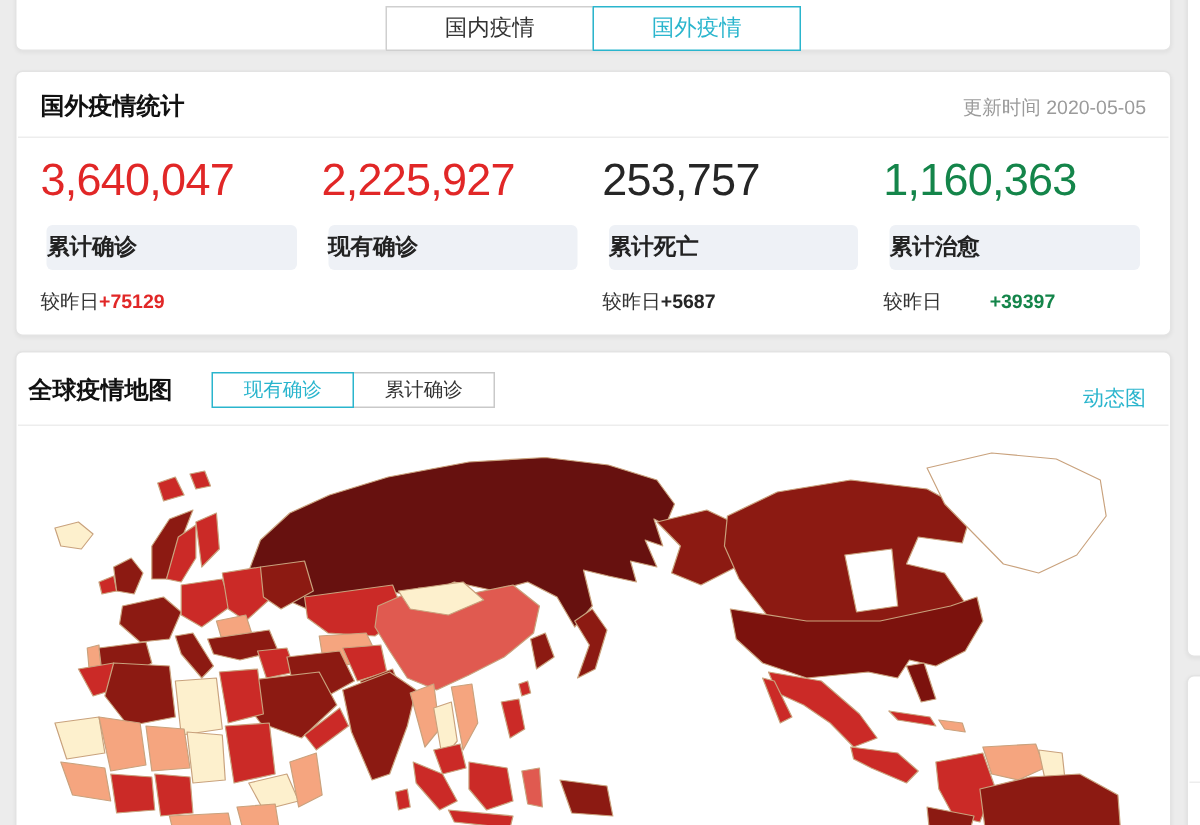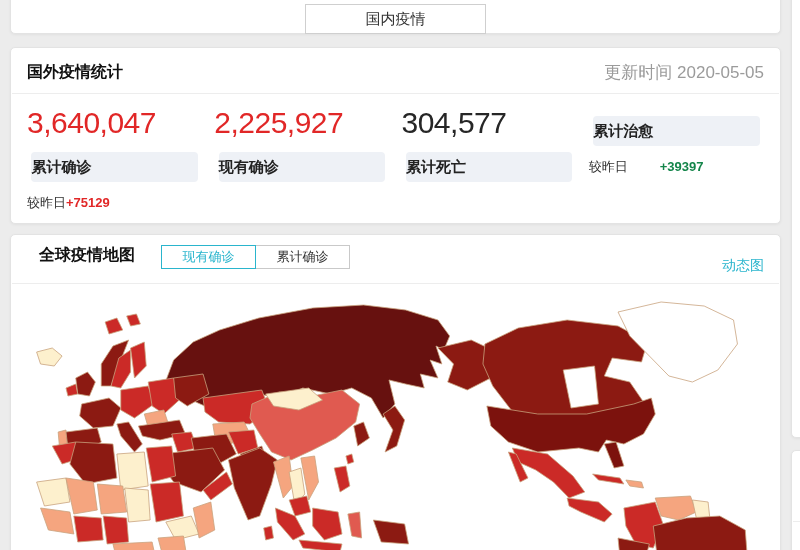--- a/index.html
+++ b/index.html
@@ -14,49 +14,49 @@
     position:absolute;
     background:#fff;
     border:1px solid #e3e3e3;
     border-radius:5px;
     box-shadow:0 1px 3px rgba(0,0,0,.05);
   }
   
   .tab-card { left:10px; top:-14px; width:771px; height:48px; }
   .tab-wrap { display:flex; justify-content:center; padding-top:17px; }
   .seg-tab {
-    width:181px; height:30px; line-height:28px; text-align:center;
+    width:139px; height:30px; line-height:28px; text-align:center;
     font-size:15px; background:#fff; border:1px solid #cfcfcf;
     color:#333; cursor:pointer;
   }
   .seg-tab.active { border-color:#2ab5cd; color:#2ab5cd; position:relative; z-index:2; }
   .seg-tab + .seg-tab { margin-left:-1px; }
   
   .stats-card { left:10px; top:47px; width:771px; height:177px; }
   .card-head {
     display:flex; align-items:center; justify-content:space-between;
     padding:13px 16px 9px 16px;
     gap:40px;
   }
   .card-title { font-size:16px; font-weight:bold; color:#111; }
-  .updated { font-size:17px; color:#9b9b9b; }
+  .updated { font-size:13px; color:#9b9b9b; }
   .hr { border-bottom:1px solid #ededed; margin:0 1px; }
   .stats-row { display:flex; padding:11px 10px 0 10px; }
   .stat-col { flex:1; text-align:left; padding:0 6px; }
   .stat-value { font-size:30px; letter-spacing:-0.5px; line-height:36px; }
   .stat-pill {
     margin:11px auto 0 auto; width:95%; max-width:172px; height:30px;
     line-height:30px; background:#eef1f6; border-radius:4px;
     font-size:15px; font-weight:bold; color:#222;
   }
   .stat-delta { margin-top:12px; font-size:13px; color:#333; }
   .stat-delta b { font-weight:bold; }
   
   .map-card { left:10px; top:234px; width:771px; height:330px; }
-  .map-head { display:flex; align-items:flex-start; padding:10px 16px 8px 28px; }
+  .map-head { display:flex; align-items:center; padding:10px 16px 8px 8px; }
   .map-title { font-size:16px; font-weight:bold; color:#111; }
   .map-toggle { display:flex; margin-left:26px; }
   .mini-tab {
     width:95px; height:24px; line-height:22px; text-align:center;
     font-size:13px; background:#fff; border:1px solid #c9c9c9; color:#333;
     cursor:pointer;
   }
   .mini-tab.active { border-color:#2ab5cd; color:#2ab5cd; position:relative; z-index:2; }
   .mini-tab + .mini-tab { margin-left:-1px; }
   .dyn-link { margin-left:auto; font-size:14px; color:#2ab5cd; text-decoration:none; cursor:pointer;margin-top:12px; }
@@ -67,44 +67,47 @@
   .sliver-1 { left:791px; top:-14px; width:30px; height:452px; }
   .sliver-2 { left:791px; top:450px; width:30px; height:130px; }
   .sliver-2 .hr { margin-top:70px; }
 </style>
 </head>
 <body>
 
 <div class="card tab-card">
   <div class="tab-wrap">
     <div class="seg-tab">国内疫情</div>
+    <div class="seg-tab active">国外疫情</div>
   </div>
 </div>
 
 <div class="card stats-card">
   <div class="card-head">
     <div class="card-title">国外疫情统计</div>
     <div class="updated">更新时间 2020-05-05</div>
   </div>
   <div class="hr"></div>
   <div class="stats-row">
     <div class="stat-col">
       <div class="stat-value" style="color: rgb(225, 39, 39);">3,640,047</div>
       <div class="stat-pill">累计确诊</div>
       <div class="stat-delta"><span>较昨日</span><b style="color: rgb(225, 39, 39);">+75129</b></div>
     </div>
     <div class="stat-col">
       <div class="stat-value" style="color: rgb(225, 39, 39);">2,225,927</div>
       <div class="stat-pill">现有确诊</div>
     </div>
     <div class="stat-col">
-      <div class="stat-value" style="color: rgb(38, 38, 38);">304,577</div>
+      <div class="stat-value" style="color: rgb(38, 38, 38);">253,757</div>
       <div class="stat-pill">累计死亡</div>
-    </div>
-    <div class="stat-col">
+      <div class="stat-delta"><span>较昨日</span><b style="color: rgb(38, 38, 38);">+5687</b></div>
+    </div>
+    <div class="stat-col">
+      <div class="stat-value" style="color: rgb(20, 133, 74);">1,160,363</div>
       <div class="stat-pill">累计治愈</div>
       <div class="stat-delta"><span>较昨日</span><b style="color: rgb(20, 133, 74); margin-left: 32px;">+39397</b></div>
     </div>
   </div>
 </div>
 
 <div class="card map-card">
   <div class="map-head">
     <div class="map-title">全球疫情地图</div>
     <div class="map-toggle">

